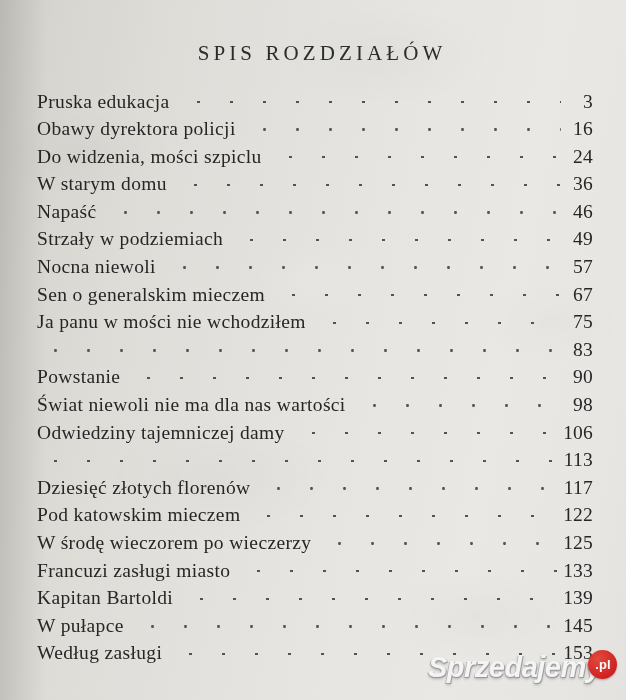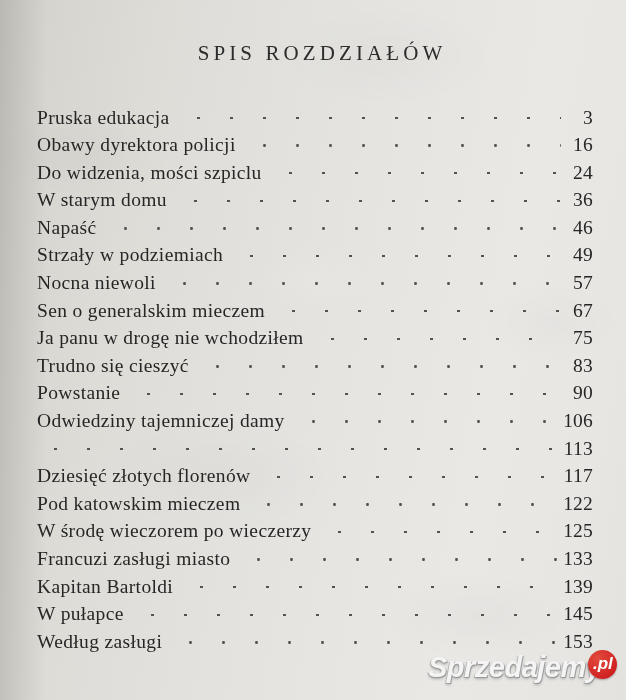--- a/index.html
+++ b/index.html
@@ -67,21 +67,21 @@
     font-size: 21px;
     letter-spacing: 4.1px;
     color: #2c2c2c;
     font-weight: 400;
     white-space: nowrap;
   }
 
   #toc {
     position: absolute;
     left: 37px;
-    top: 104px;
+    top: 88px;
     width: 556px;
   }
 
   .row {
     display: flex;
     align-items: baseline;
     height: 27.6px;
     font-size: 19.5px;
     color: #262626;
     white-space: nowrap;
@@ -145,29 +145,28 @@
        0 2px 3px rgba(110,110,110,.5);
   }
 
   #watermark-badge {
     width: 29px;
     height: 29px;
     border-radius: 50%;
     background: radial-gradient(circle at 34% 30%, #e24a3c, #cf2121 72%, #b51b1b 100%);
     color: #fff;
     font-family: "Liberation Sans", sans-serif;
-    font-size: 17px;
+    font-size: 13px;
     font-weight: bold;
     display: flex;
     align-items: center;
     justify-content: center;
     margin-left: -13px;
     margin-top: -7px;
     box-shadow: 0 1px 2px rgba(0,0,0,.3);
-    font-style: italic;
   }
 </style>
 </head>
 <body>
 
 <div id="page">
 
   <div id="grain"></div>
   <div id="gutter"></div>
 
@@ -208,33 +207,37 @@
         <span class="chapter">Nocna niewoli</span>
         <span class="leader"></span>
         <span class="page-no">57</span>
       </div>
       <div class="row">
         <span class="chapter">Sen o generalskim mieczem</span>
         <span class="leader"></span>
         <span class="page-no">67</span>
       </div>
       <div class="row">
-        <span class="chapter">Ja panu w drogę nie wchodziłem</span>
+        <span class="chapter">Ja panu w mości nie wchodziłem</span>
         <span class="leader"></span>
         <span class="page-no">75</span>
       </div>
       <div class="row">
-        <span class="chapter">Trudno się cieszyć</span>
         <span class="leader"></span>
         <span class="page-no">83</span>
       </div>
       <div class="row">
         <span class="chapter">Powstanie</span>
         <span class="leader"></span>
         <span class="page-no">90</span>
+      </div>
+      <div class="row">
+        <span class="chapter">Świat niewoli nie ma dla nas wartości</span>
+        <span class="leader"></span>
+        <span class="page-no">98</span>
       </div>
       <div class="row">
         <span class="chapter">Odwiedziny tajemniczej damy</span>
         <span class="leader"></span>
         <span class="page-no">106</span>
       </div>
       <div class="row">
         <span class="leader"></span>
         <span class="page-no">113</span>
       </div>

